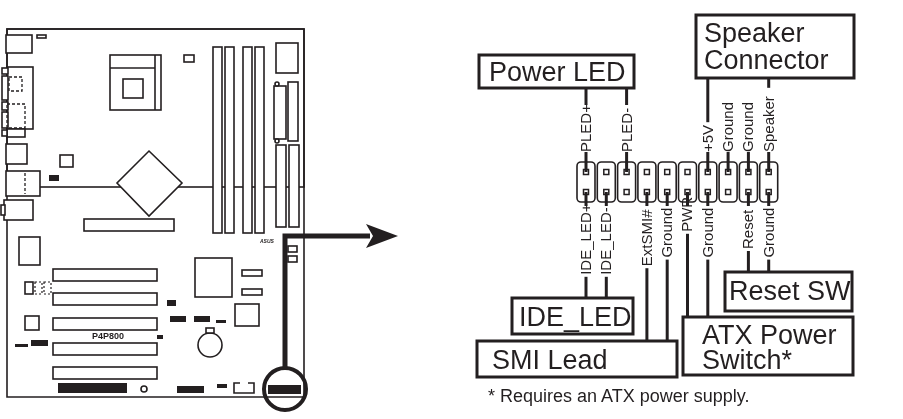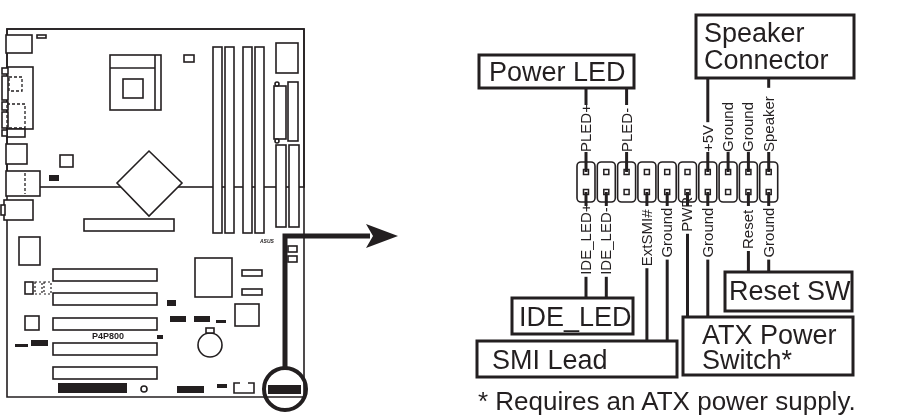--- a/index.html
+++ b/index.html
@@ -5,21 +5,21 @@
   html,body{margin:0;padding:0;background:#fff;}
   body{width:903px;height:419px;position:relative;overflow:hidden;font-family:"Liberation Sans",sans-serif;color:#231f20;}
   svg{position:absolute;left:0;top:0;}
   .lbl{font-family:"Liberation Sans",sans-serif;fill:#231f20;}
   .box{fill:#fff;stroke:#231f20;stroke-width:3;}
   .thin{fill:none;stroke:#231f20;stroke-width:1.6;}
   .thinw{fill:#fff;stroke:#231f20;stroke-width:1.6;}
   .lead{stroke:#231f20;stroke-width:3;fill:none;}
   .pinlbl{font-size:15px;}
   .boxlbl{font-size:27px;}
-  .note{position:absolute;left:478px;top:386px;font-size:26px;}
+  .note{position:absolute;left:488px;top:386px;font-size:18px;}
 </style>
 </head>
 <body>
 
 <svg width="903" height="419" viewBox="0 0 903 419">
 
   <g>
     <rect x="7" y="29" width="297" height="158" class="thin"></rect>
     <path d="M7 29 H304 V397 H7 Z" class="thin"></path>
 

